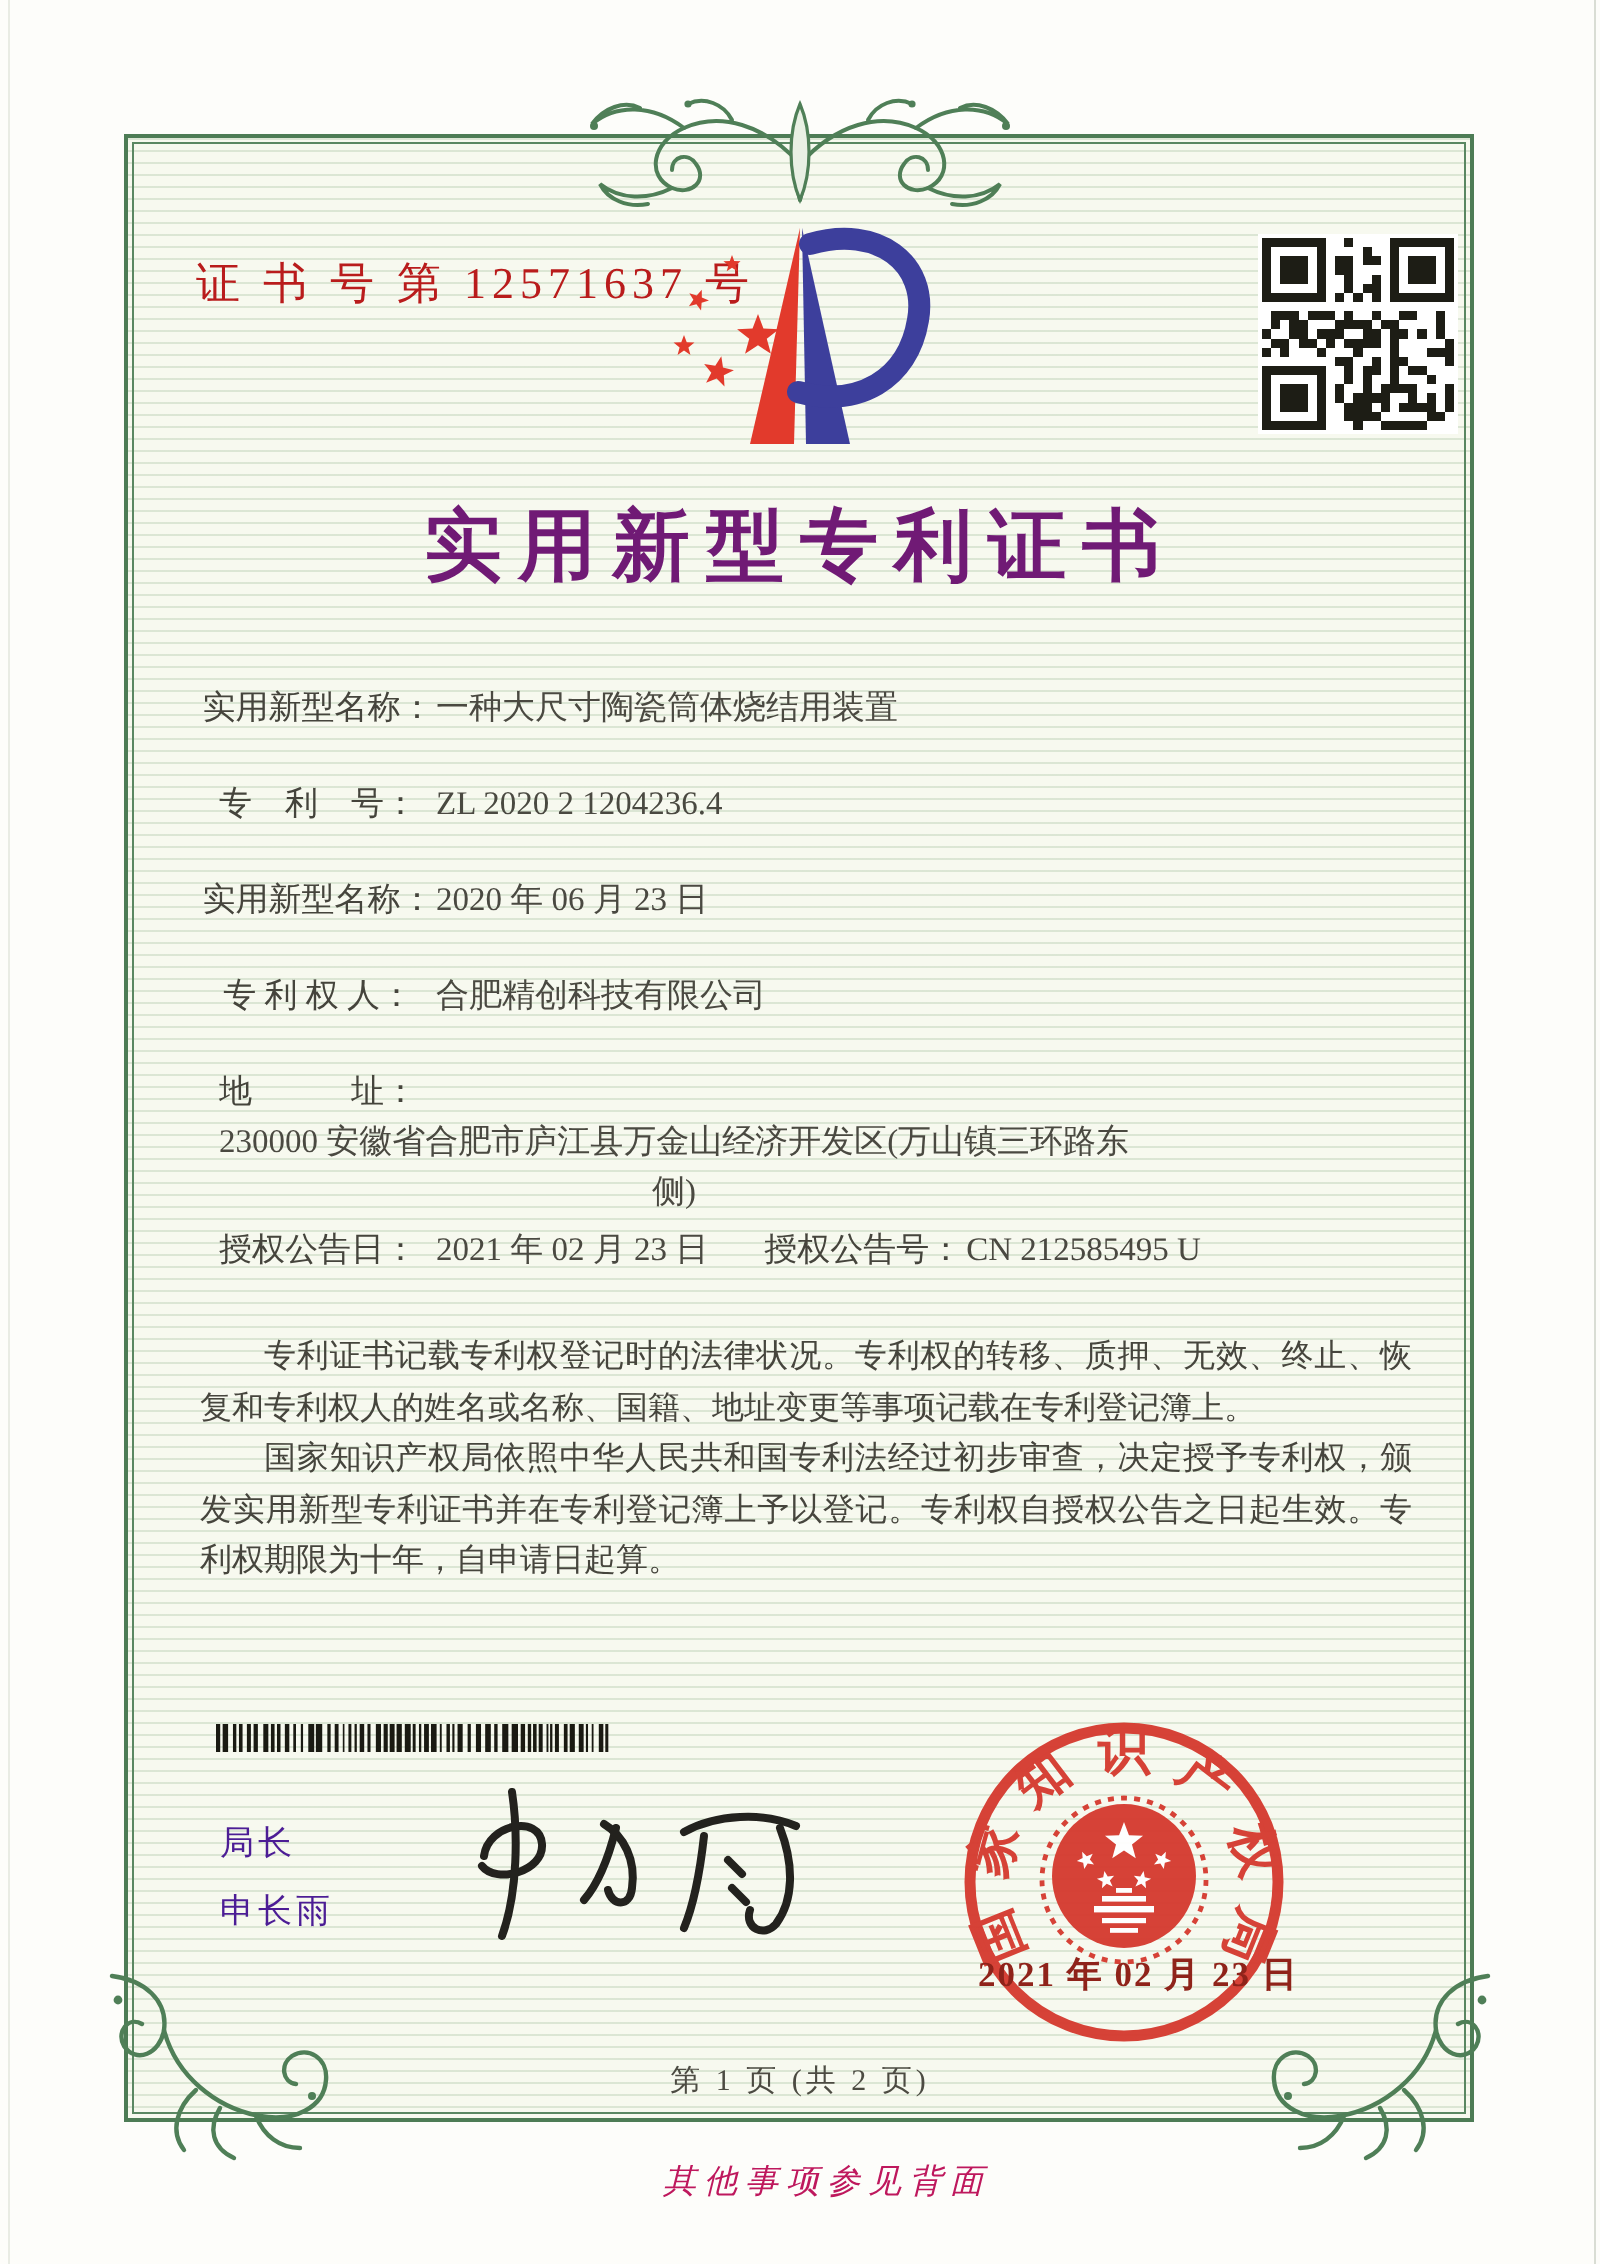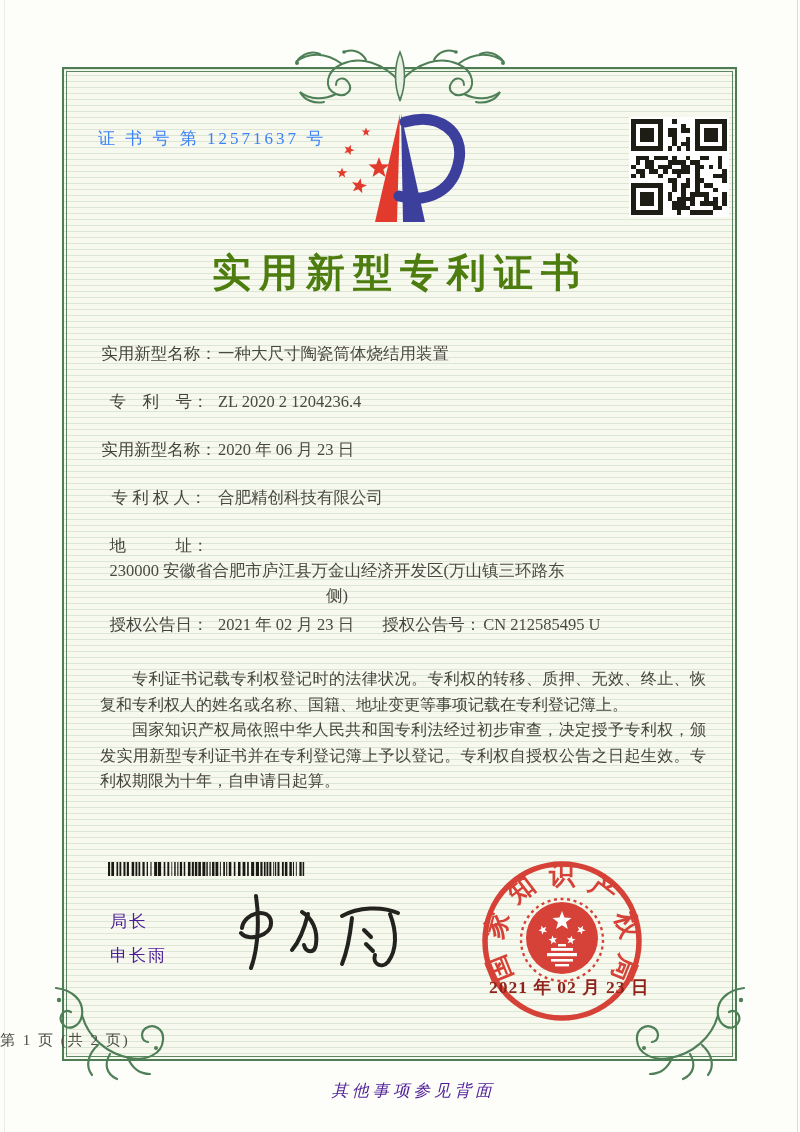--- a/index.html
+++ b/index.html
@@ -25,29 +25,29 @@
   .frame::before{
     content:"";position:absolute;inset:2px;border:1px solid #5a8762;pointer-events:none;
   }
 
   .ornament{position:absolute;color:#4f7f57;}
   .ornament svg{display:block;width:100%;height:100%;}
   .orn-top{left:288px;top:42px;width:224px;height:66px;}
   .orn-bl{left:50px;top:982px;width:122px;height:102px;transform:scaleX(-1);}
   .orn-br{left:628px;top:982px;width:122px;height:102px;}
 
-  .cert-no{position:absolute;left:98px;top:127px;font-size:17px;letter-spacing:3px;color:#3b82f6;}
+  .cert-no{position:absolute;left:98px;top:127px;font-size:22px;letter-spacing:3px;color:#b91c1c;}
 
   .logo{position:absolute;left:333px;top:110px;width:142px;height:118px;}
   .qr{position:absolute;left:629px;top:117px;width:96px;height:96px;background:#fff;padding:2px;}
   .qr svg{display:block;width:100%;height:100%;}
 
   .title{
     position:absolute;left:0;right:0;top:246px;text-align:center;
-    font-size:39px;font-weight:bold;letter-spacing:8px;color:#4d7c0f;
+    font-size:39px;font-weight:bold;letter-spacing:8px;color:#701a75;
   }
 
   .fields{position:absolute;left:100px;top:341px;width:606px;text-align:center;}
   .row{display:flex;align-items:flex-start;line-height:25px;margin-bottom:23px;font-size:16.5px;}
   .row .lbl{flex:none;width:118px;color:#45443c;}
   .row .val{color:#4a4941;}
   .row-address{margin-bottom:4px;flex-direction:column;}
   .row-address .val{max-width:474px;}
   .row-grant .pair2{margin-left:28px;display:flex;}
   .row-grant .pair2 .lbl{width:auto;margin-right:2px;}
@@ -61,23 +61,23 @@
   .signer{position:absolute;left:110px;top:905px;font-size:17px;color:#4c1d95;line-height:34px;letter-spacing:2px;}
   .signature{position:absolute;left:222px;top:886px;width:192px;height:94px;}
   .signature svg{display:block;width:100%;height:100%;}
 
   .seal{position:absolute;left:479px;top:858px;width:166px;height:166px;opacity:.95;}
   .seal svg{display:block;width:100%;height:100%;}
   .sealchar{font-family:"Liberation Serif","DejaVu Serif",serif;font-size:26px;font-weight:bold;fill:#d5392e;}
   .seal-date{position:absolute;left:489px;top:975px;width:170px;font-size:17.5px;font-weight:bold;
              color:#8f231a;letter-spacing:1px;}
 
-  .page-num{position:absolute;left:0;right:0;top:1031px;font-size:15px;letter-spacing:2px;color:#4c4b42;}
+  .page-num{position:absolute;left:0;right:0;top:1031px;text-align:center;font-size:15px;letter-spacing:2px;color:#4c4b42;}
   .back-note{position:absolute;left:0;right:0;top:1080px;text-align:center;font-size:16.5px;
-             font-style:italic;letter-spacing:4px;color:#4c1d95;margin-left:27px;}
+             font-style:italic;letter-spacing:4px;color:#be185d;margin-left:27px;}
 </style>
 </head>
 <body>
 
 <div class="page-edge-l"></div>
 <div class="page-edge-r"></div>
 
 <div class="frame"></div>
 
 <svg width="0" height="0" style="position:absolute">

